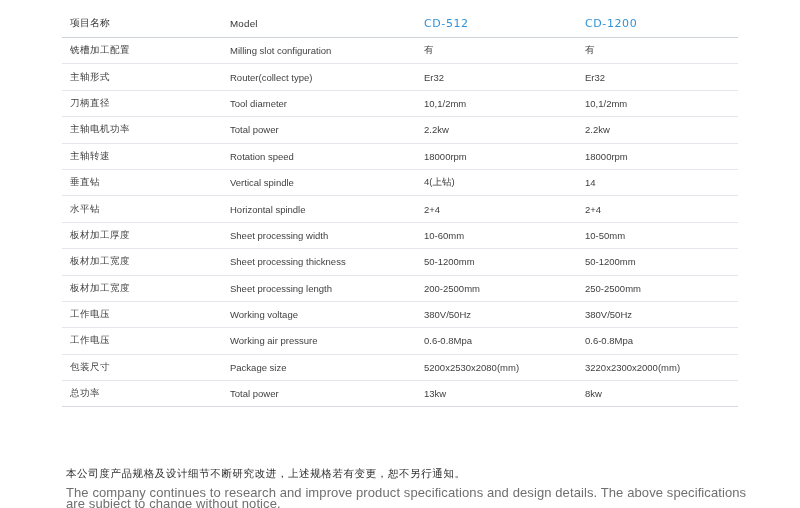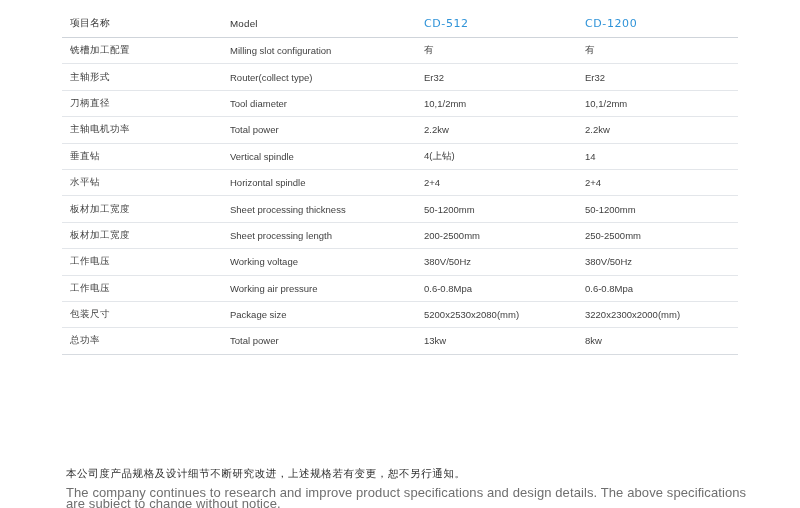--- a/index.html
+++ b/index.html
@@ -134,32 +134,44 @@
         <td class="val">10,1/2mm</td>
         <td class="val">10,1/2mm</td>
       </tr>
       <tr>
         <td class="cn">主轴电机功率</td>
         <td class="en">Total power</td>
         <td class="val">2.2kw</td>
         <td class="val">2.2kw</td>
       </tr>
       <tr>
+        <td class="cn">主轴转速</td>
+        <td class="en">Rotation speed</td>
+        <td class="val">18000rpm</td>
+        <td class="val">18000rpm</td>
+      </tr>
+      <tr>
         <td class="cn">垂直钻</td>
         <td class="en">Vertical spindle</td>
         <td class="val">4(上钻)</td>
         <td class="val">14</td>
       </tr>
       <tr>
         <td class="cn">水平钻</td>
         <td class="en">Horizontal spindle</td>
         <td class="val">2+4</td>
         <td class="val">2+4</td>
       </tr>
       <tr>
+        <td class="cn">板材加工厚度</td>
+        <td class="en">Sheet processing width</td>
+        <td class="val">10-60mm</td>
+        <td class="val">10-50mm</td>
+      </tr>
+      <tr>
         <td class="cn">板材加工宽度</td>
         <td class="en">Sheet processing thickness</td>
         <td class="val">50-1200mm</td>
         <td class="val">50-1200mm</td>
       </tr>
       <tr>
         <td class="cn">板材加工宽度</td>
         <td class="en">Sheet processing length</td>
         <td class="val">200-2500mm</td>
         <td class="val">250-2500mm</td>

